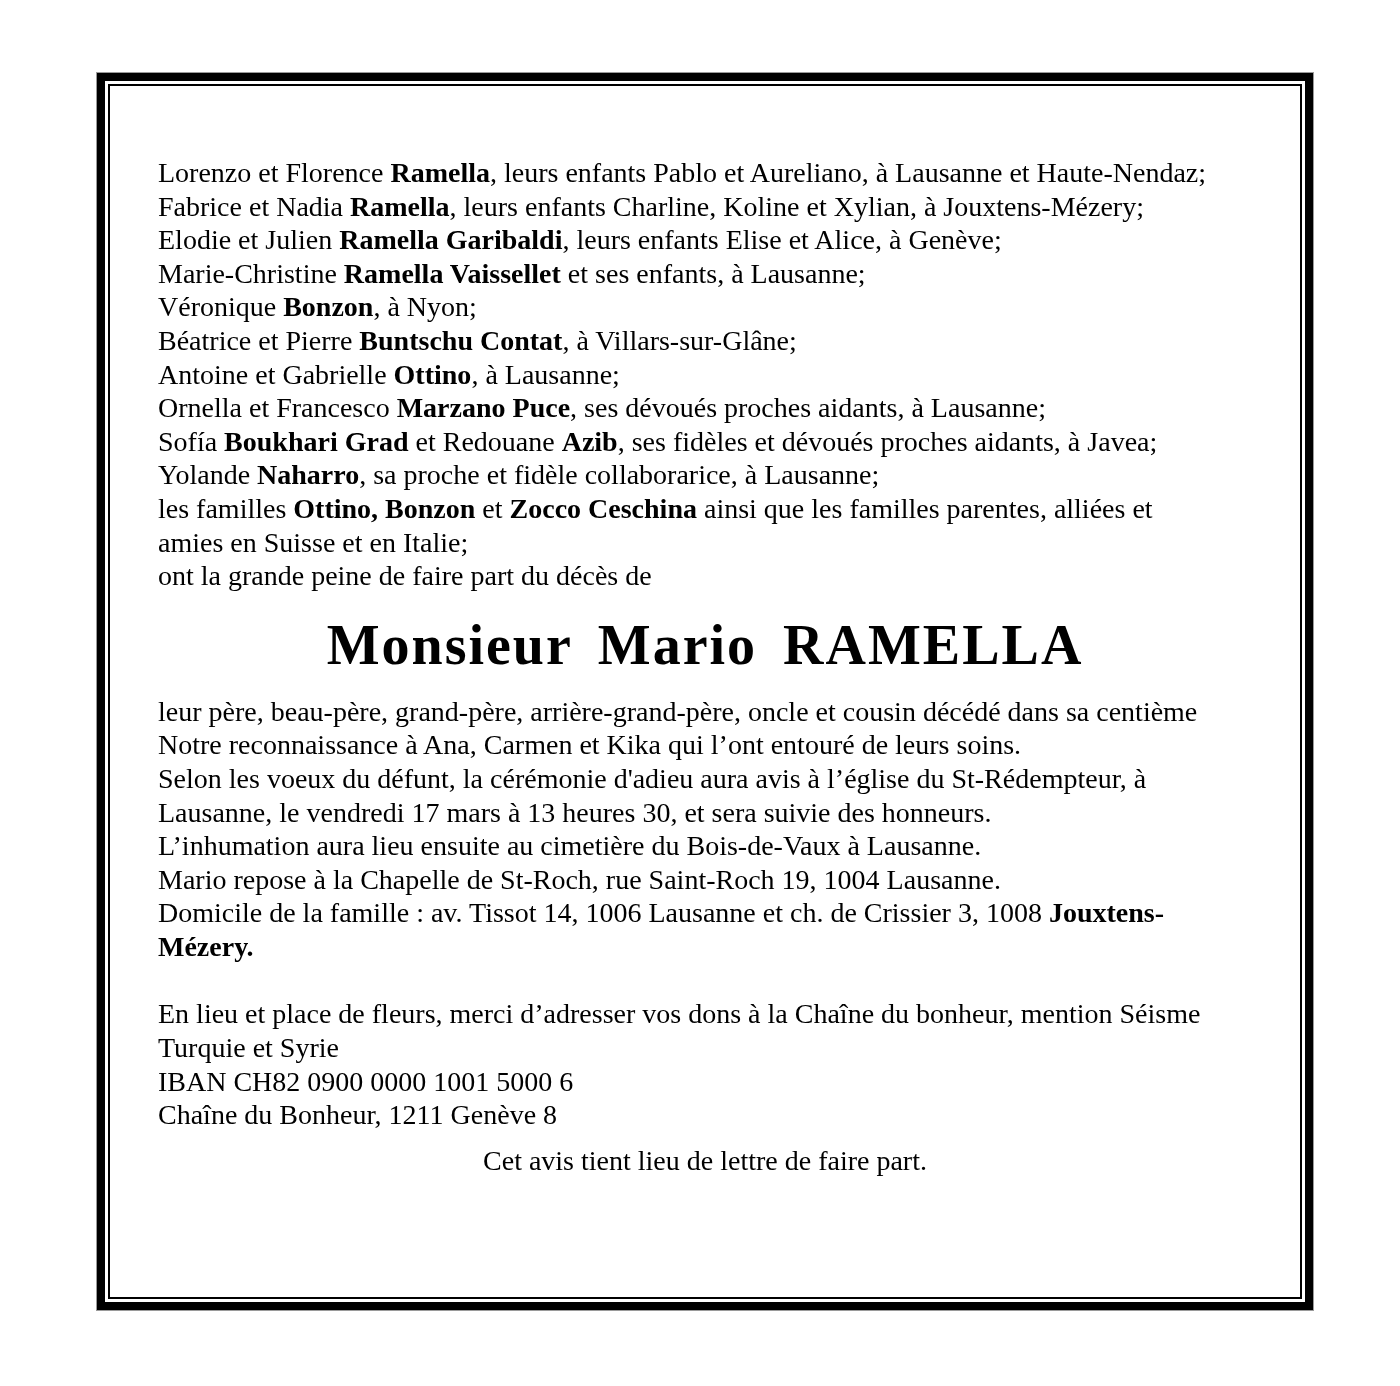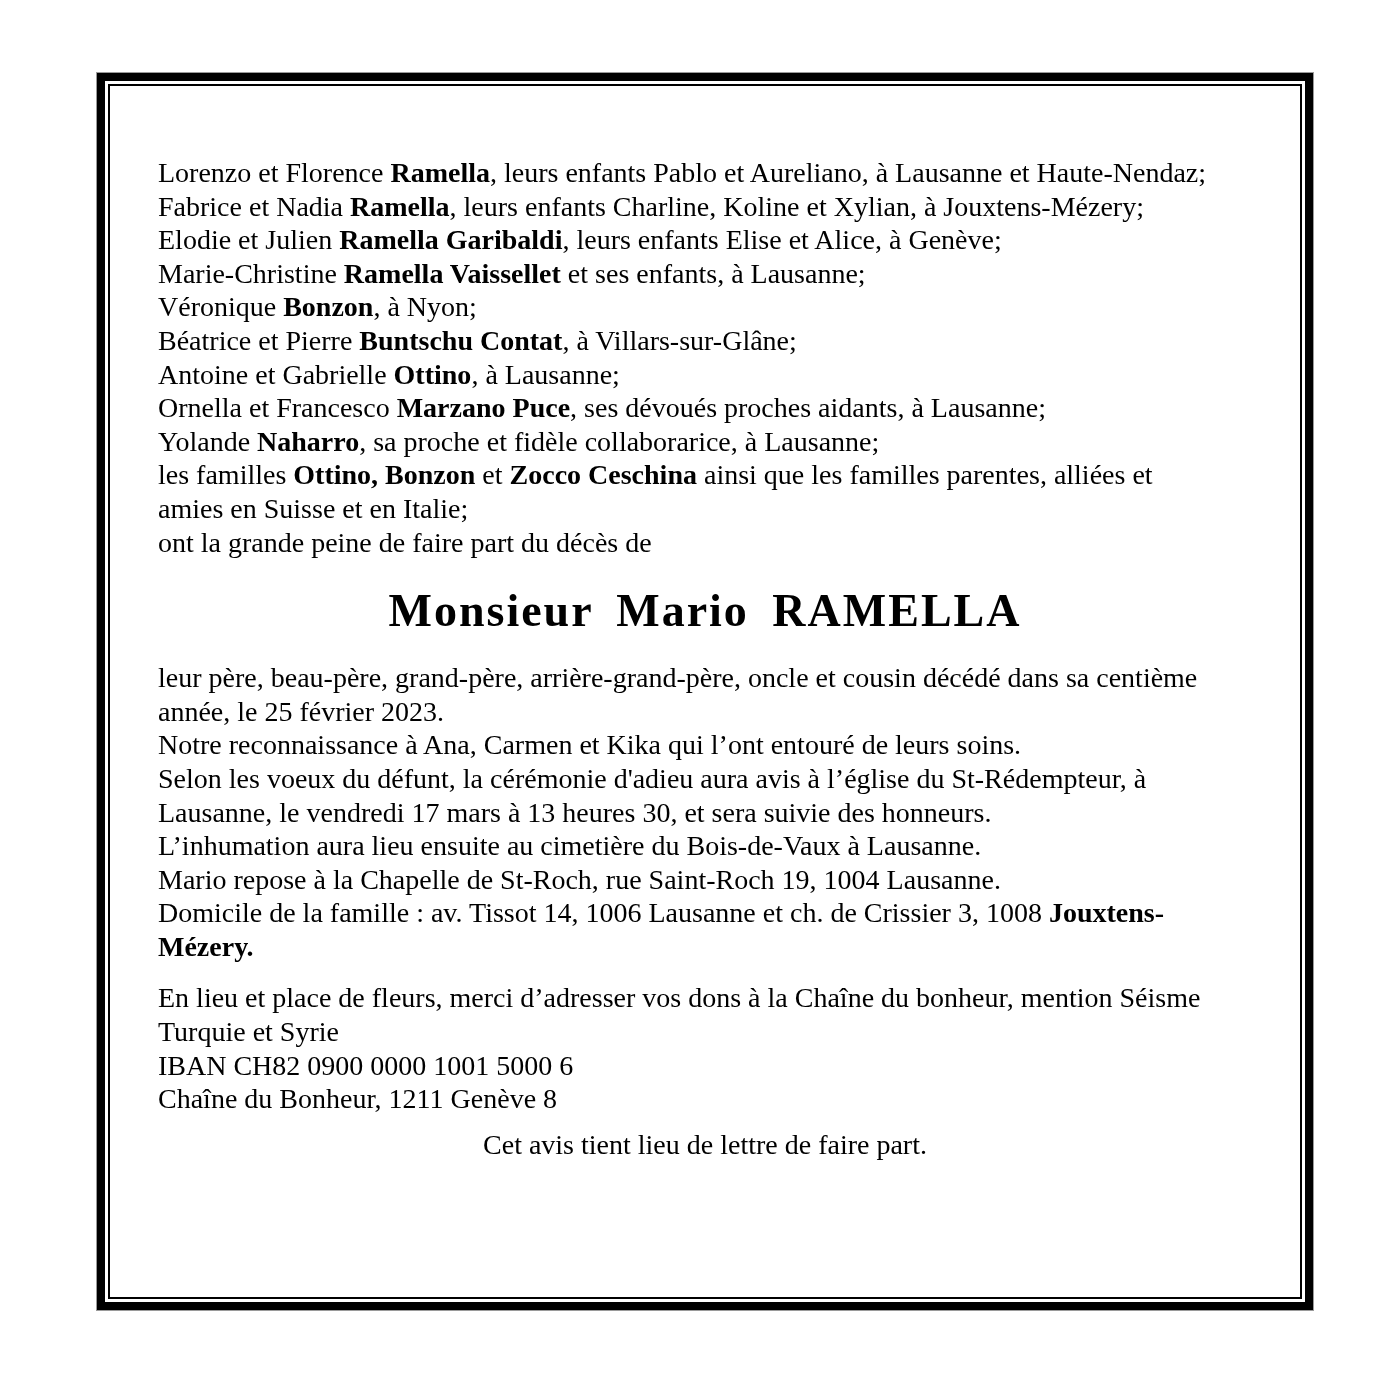--- a/index.html
+++ b/index.html
@@ -39,30 +39,30 @@
   .content {
     position: absolute;
     left: 0; top: 0; right: 0; bottom: 0;
     padding: 70px 48px 40px 48px;
     font-size: 28px;
     line-height: 33.6px;
     overflow: hidden;
   }
   .para .line { white-space: nowrap; }
   .title {
-    font-size: 46px;
+    font-size: 56px;
     line-height: 52px;
     font-weight: bold;
     text-align: center;
     letter-spacing: 2px;
     word-spacing: 10px;
     margin: 26px 0 24px 0;
   }
   .para-body { margin-top: 4px; }
-  .para-donation { margin-top: 18px; }
+  .para-donation { margin-top: 34px; }
   .closing {
     margin-top: 12px;
     text-align: center;
   }
   b { font-weight: bold; }
 </style>
 </head>
 <body>
 
 <div class="page">
@@ -72,31 +72,31 @@
 
         <div class="para para-family">
             <div class="line"><span>Lorenzo et Florence </span><b>Ramella</b><span>, leurs enfants Pablo et Aureliano, à Lausanne et Haute-Nendaz;</span></div>
             <div class="line"><span>Fabrice et Nadia </span><b>Ramella</b><span>, leurs enfants Charline, Koline et Xylian, à Jouxtens-Mézery;</span></div>
             <div class="line"><span>Elodie et Julien </span><b>Ramella Garibaldi</b><span>, leurs enfants Elise et Alice, à Genève;</span></div>
             <div class="line"><span>Marie-Christine </span><b>Ramella Vaissellet</b><span> et ses enfants, à Lausanne;</span></div>
             <div class="line"><span>Véronique </span><b>Bonzon</b><span>, à Nyon;</span></div>
             <div class="line"><span>Béatrice et Pierre </span><b>Buntschu Contat</b><span>, à Villars-sur-Glâne;</span></div>
             <div class="line"><span>Antoine et Gabrielle </span><b>Ottino</b><span>, à Lausanne;</span></div>
             <div class="line"><span>Ornella et Francesco </span><b>Marzano Puce</b><span>, ses dévoués proches aidants, à Lausanne;</span></div>
+            <div class="line"><span>Sofía </span><b>Boukhari Grad</b><span> et Redouane </span><b>Azib</b><span>, ses fidèles et dévoués proches aidants, à Javea;</span></div>
             <div class="line"><span>Yolande </span><b>Naharro</b><span>, sa proche et fidèle collaborarice, à Lausanne;</span></div>
             <div class="line"><span>les familles </span><b>Ottino, Bonzon</b><span> et </span><b>Zocco Ceschina</b><span> ainsi que les familles parentes, alliées et</span></div>
             <div class="line"><span>amies en Suisse et en Italie;</span></div>
             <div class="line"><span>ont la grande peine de faire part du décès de</span></div>
           </div>
 
         <h1 class="title">Monsieur Mario RAMELLA</h1>
 
         <div class="para para-body">
             <div class="line"><span>leur père, beau-père, grand-père, arrière-grand-père, oncle et cousin décédé dans sa centième</span></div>
-            <div class="line"><span>année, le 25 février 2023.</span></div>
             <div class="line"><span>Notre reconnaissance à Ana, Carmen et Kika qui l’ont entouré de leurs soins.</span></div>
             <div class="line"><span>Selon les voeux du défunt, la cérémonie d'adieu aura avis à l’église du St-Rédempteur, à</span></div>
             <div class="line"><span>Lausanne, le vendredi 17 mars à 13 heures 30, et sera suivie des honneurs.</span></div>
             <div class="line"><span>L’inhumation aura lieu ensuite au cimetière du Bois-de-Vaux à Lausanne.</span></div>
             <div class="line"><span>Mario repose à la Chapelle de St-Roch, rue Saint-Roch 19, 1004 Lausanne.</span></div>
             <div class="line"><span>Domicile de la famille : av. Tissot 14, 1006 Lausanne et ch. de Crissier 3, 1008 </span><b>Jouxtens-</b></div>
             <div class="line"><b>Mézery.</b></div>
           </div>
 
         <div class="para para-donation">

